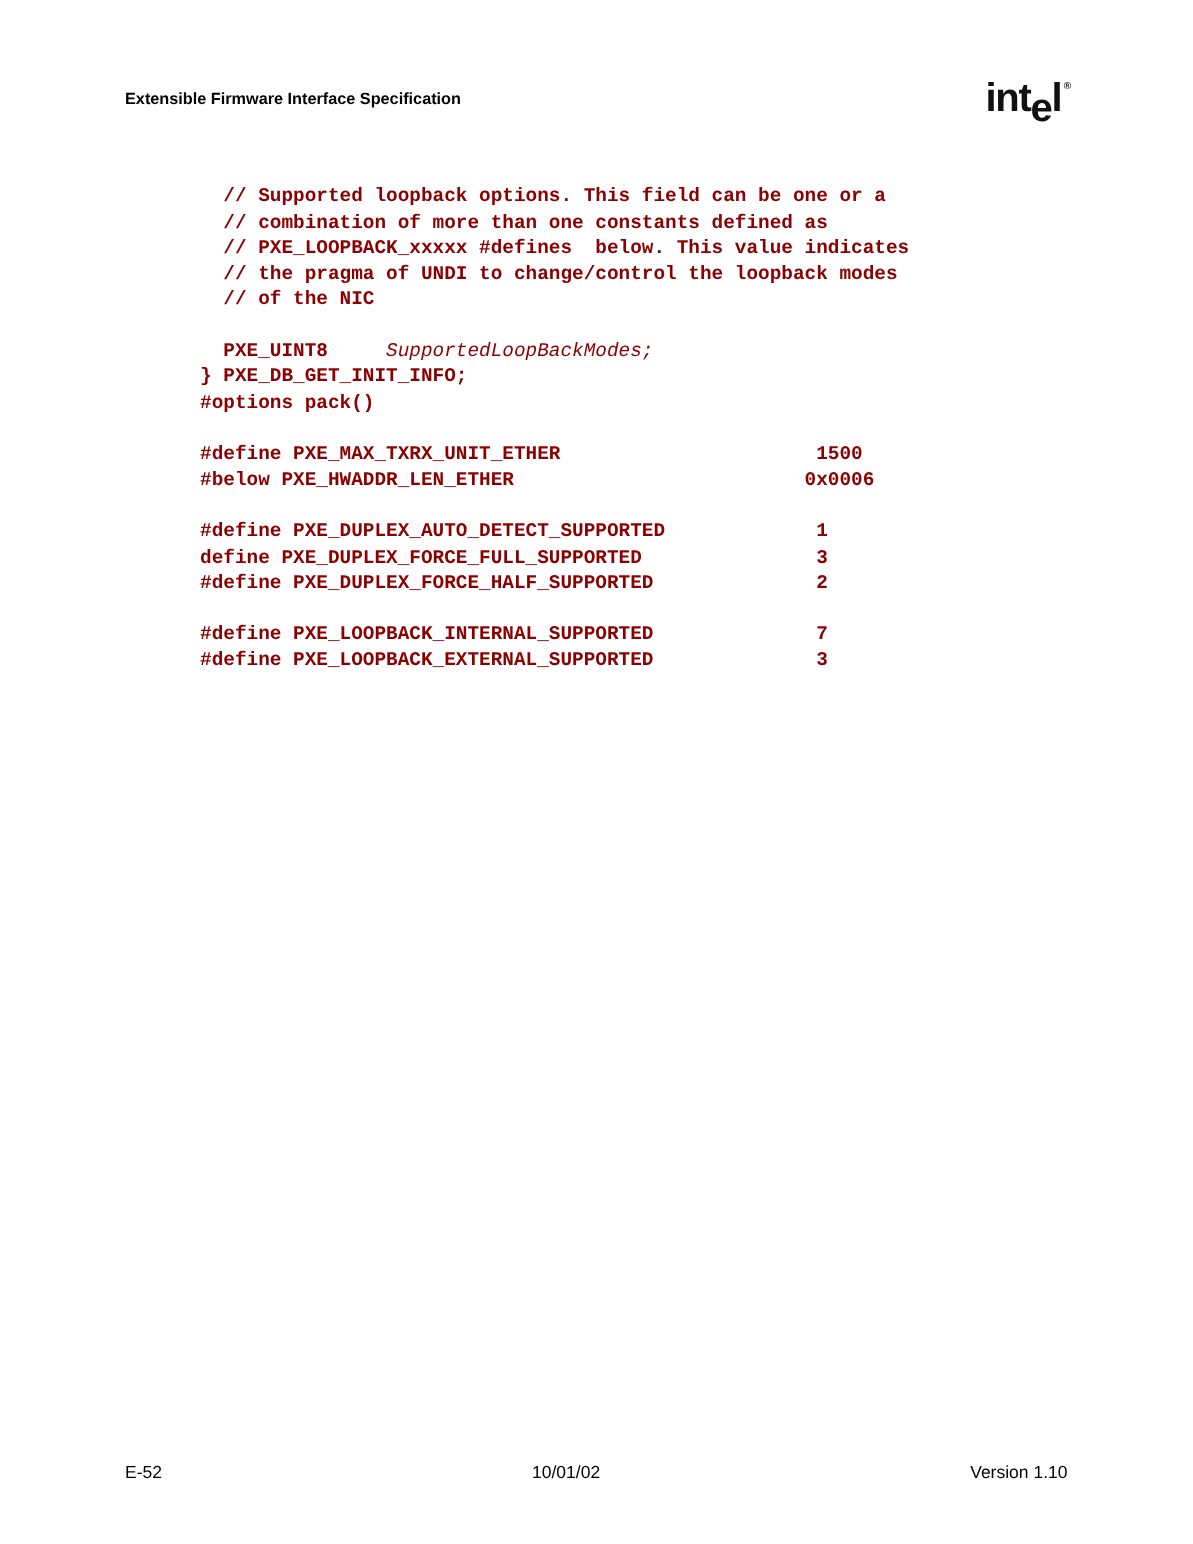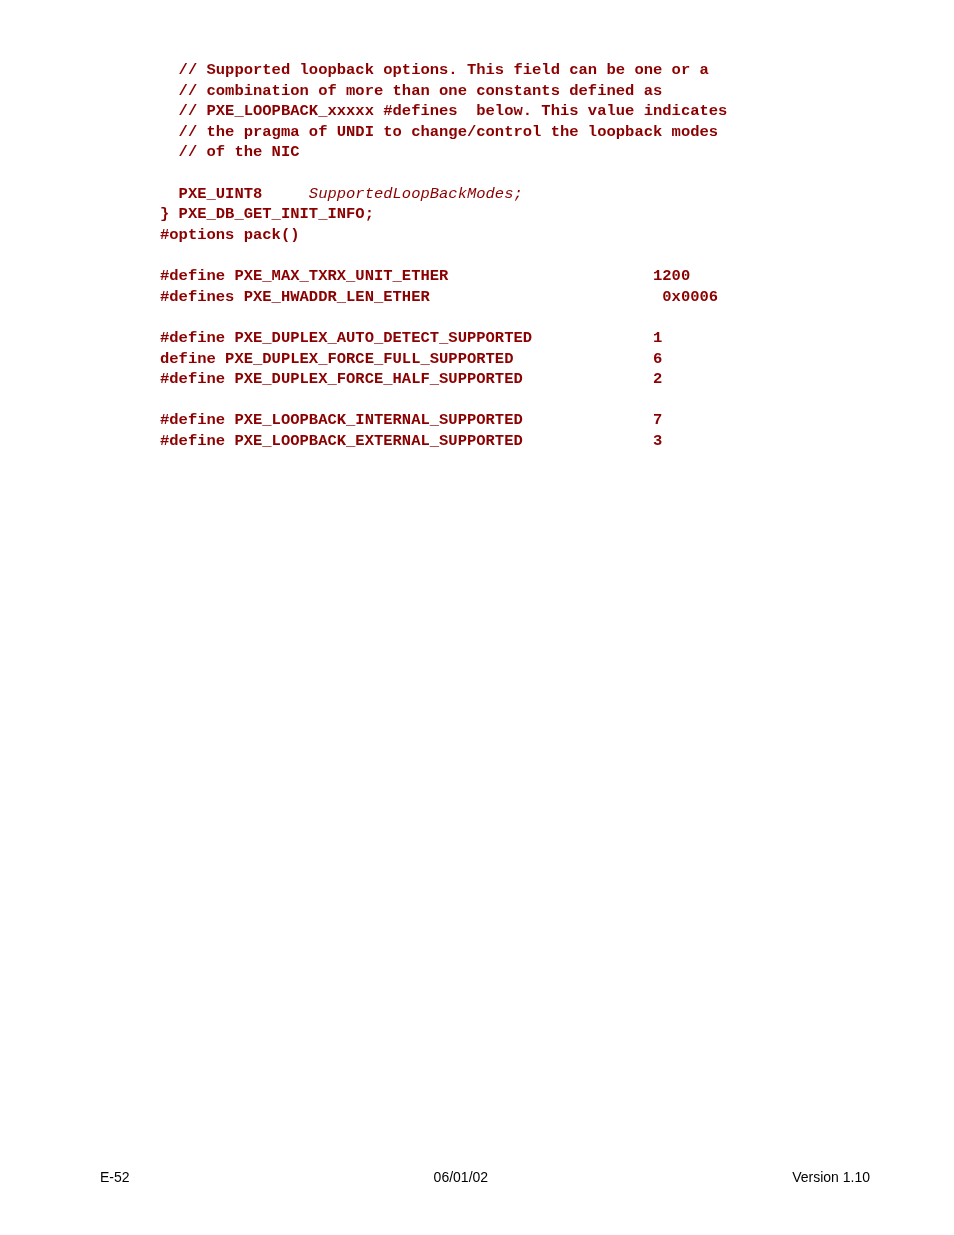--- a/index.html
+++ b/index.html
@@ -56,50 +56,54 @@
   }
   .italic {
     font-style: italic;
     font-weight: normal;
     font-family: Liberation Mono, monospace;
   }
   .footer {
     position: absolute;
     bottom: 50px;
     left: 100px;
-    right: 84px;
+    right: 100px;
     display: flex;
     justify-content: space-between;
     font-size: 14px;
     color: #000;
   }
 </style>
 </head>
 <body>
 
 <div class="page">
+  <div class="header">
+    <div class="header-title">Extensible Firmware Interface Specification</div>
+    <div class="intel-logo"><span>int</span><span class="drop-e">e</span><span>l</span><span class="reg">®</span></div>
+  </div>
 
   <div class="code-block"><span>  // Supported loopback options. This field can be one or a</span>
 <span>  // combination of more than one constants defined as</span>
 <span>  // PXE_LOOPBACK_xxxxx #defines  below. This value indicates</span>
 <span>  // the pragma of UNDI to change/control the loopback modes</span>
 <span>  // of the NIC</span>
 <span> </span>
 <span>  PXE_UINT8     </span><span class="italic">SupportedLoopBackModes;</span>
 <span>} PXE_DB_GET_INIT_INFO;</span>
 <span>#options pack()</span>
 <span> </span>
-<span>#define PXE_MAX_TXRX_UNIT_ETHER                      1200</span>
-<span>#defines PXE_HWADDR_LEN_ETHER                         0x0006</span>
+<span>#define PXE_MAX_TXRX_UNIT_ETHER                      1500</span>
+<span>#below PXE_HWADDR_LEN_ETHER                         0x0006</span>
 <span> </span>
 <span>#define PXE_DUPLEX_AUTO_DETECT_SUPPORTED             1</span>
-<span>define PXE_DUPLEX_FORCE_FULL_SUPPORTED               6</span>
+<span>define PXE_DUPLEX_FORCE_FULL_SUPPORTED               3</span>
 <span>#define PXE_DUPLEX_FORCE_HALF_SUPPORTED              2</span>
 <span> </span>
 <span>#define PXE_LOOPBACK_INTERNAL_SUPPORTED              7</span>
 <span>#define PXE_LOOPBACK_EXTERNAL_SUPPORTED              3</span></div>
 </div>
 
 <div class="footer">
   <span>E-52</span>
-  <span>06/01/02</span>
+  <span>10/01/02</span>
   <span>Version 1.10</span>
 </div>
 
 </body></html>

